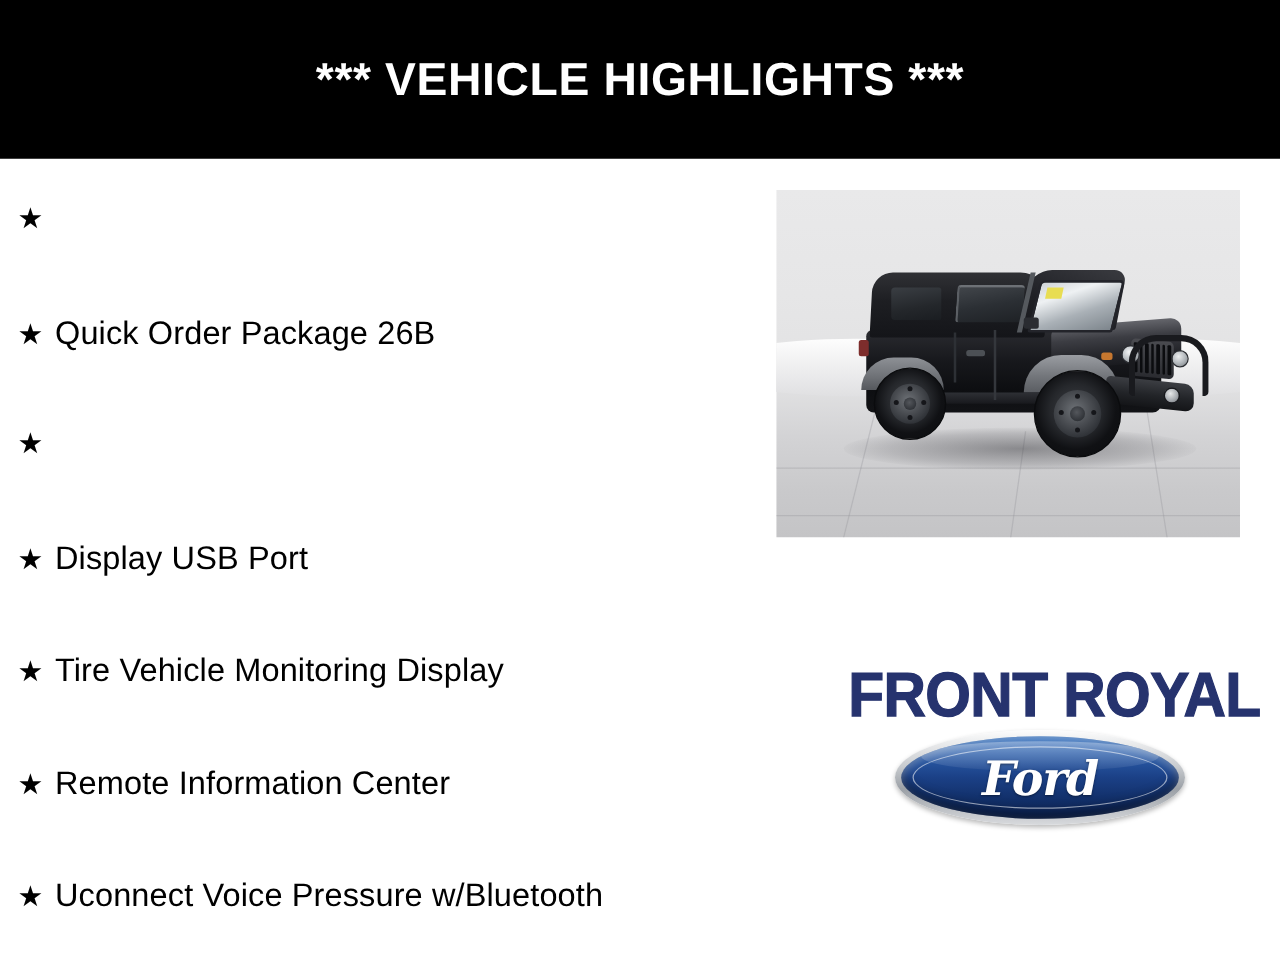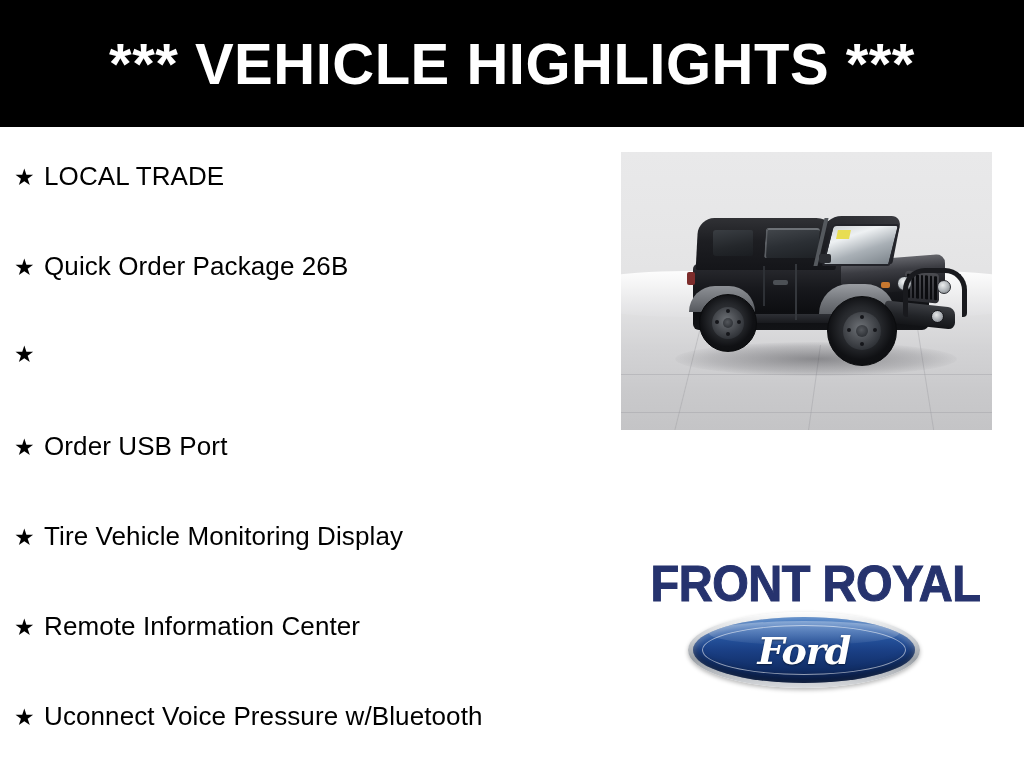--- a/index.html
+++ b/index.html
@@ -31,21 +31,21 @@
     left: 0;
     top: 0;
     width: 1024px;
     height: 127px;
     display: flex;
     align-items: center;
     justify-content: center;
     color: #ffffff;
     font-family: "Liberation Sans", sans-serif;
     font-weight: bold;
-    font-size: 58px;
+    font-size: 37px;
     letter-spacing: 0.5px;
     white-space: nowrap;
   }
 
   
   #highlights-list {
     position: absolute;
     left: 0;
     top: 127px;
     width: 620px;
@@ -325,25 +325,24 @@
     border-radius: 50%;
     background: radial-gradient(circle at 45% 40%, #54575c 0%, #35383d 60%, #25282c 100%);
   }
   .hub-rear { left: 11px; top: 11px; width: 10px; height: 10px; }
   .hub-front { left: 13px; top: 13px; width: 12px; height: 12px; }
   .lug { position: absolute; width: 4px; height: 4px; border-radius: 50%; background: #15161a; }
 
   
   #dealer-logo {
     position: absolute;
-    left: 640px;
+    left: 668px;
     top: 528px;
     width: 350px;
     height: 136px;
-    margin-top: 28px;
   }
   #logo-wordmark {
     position: absolute;
     left: 0;
     top: 0;
     width: 350px;
     height: 58px;
     text-align: center;
     font-family: "Liberation Sans", sans-serif;
     font-weight: bold;
@@ -408,32 +407,31 @@
 </head>
 <body>
 
 <div id="header-band">
   <div id="header-title">*** VEHICLE HIGHLIGHTS ***</div>
 </div>
 
 <ul id="highlights-list">
   <li class="highlight-item" style="top:36px;">
     <span class="highlight-bullet">★</span>
-    <span class="highlight-label">LOCAL TRADE</span>
   </li>
   <li class="highlight-item" style="top:126px;">
     <span class="highlight-bullet">★</span>
     <span class="highlight-label">Quick Order Package 26B</span>
   </li>
   <li class="highlight-item" style="top:216px;">
     <span class="highlight-bullet">★</span>
   </li>
   <li class="highlight-item" style="top:306px;">
     <span class="highlight-bullet">★</span>
-    <span class="highlight-label">Order USB Port</span>
+    <span class="highlight-label">Display USB Port</span>
   </li>
   <li class="highlight-item" style="top:396px;">
     <span class="highlight-bullet">★</span>
     <span class="highlight-label">Tire Vehicle Monitoring Display</span>
   </li>
   <li class="highlight-item" style="top:486px;">
     <span class="highlight-bullet">★</span>
     <span class="highlight-label">Remote Information Center</span>
   </li>
   <li class="highlight-item" style="top:576px;">

